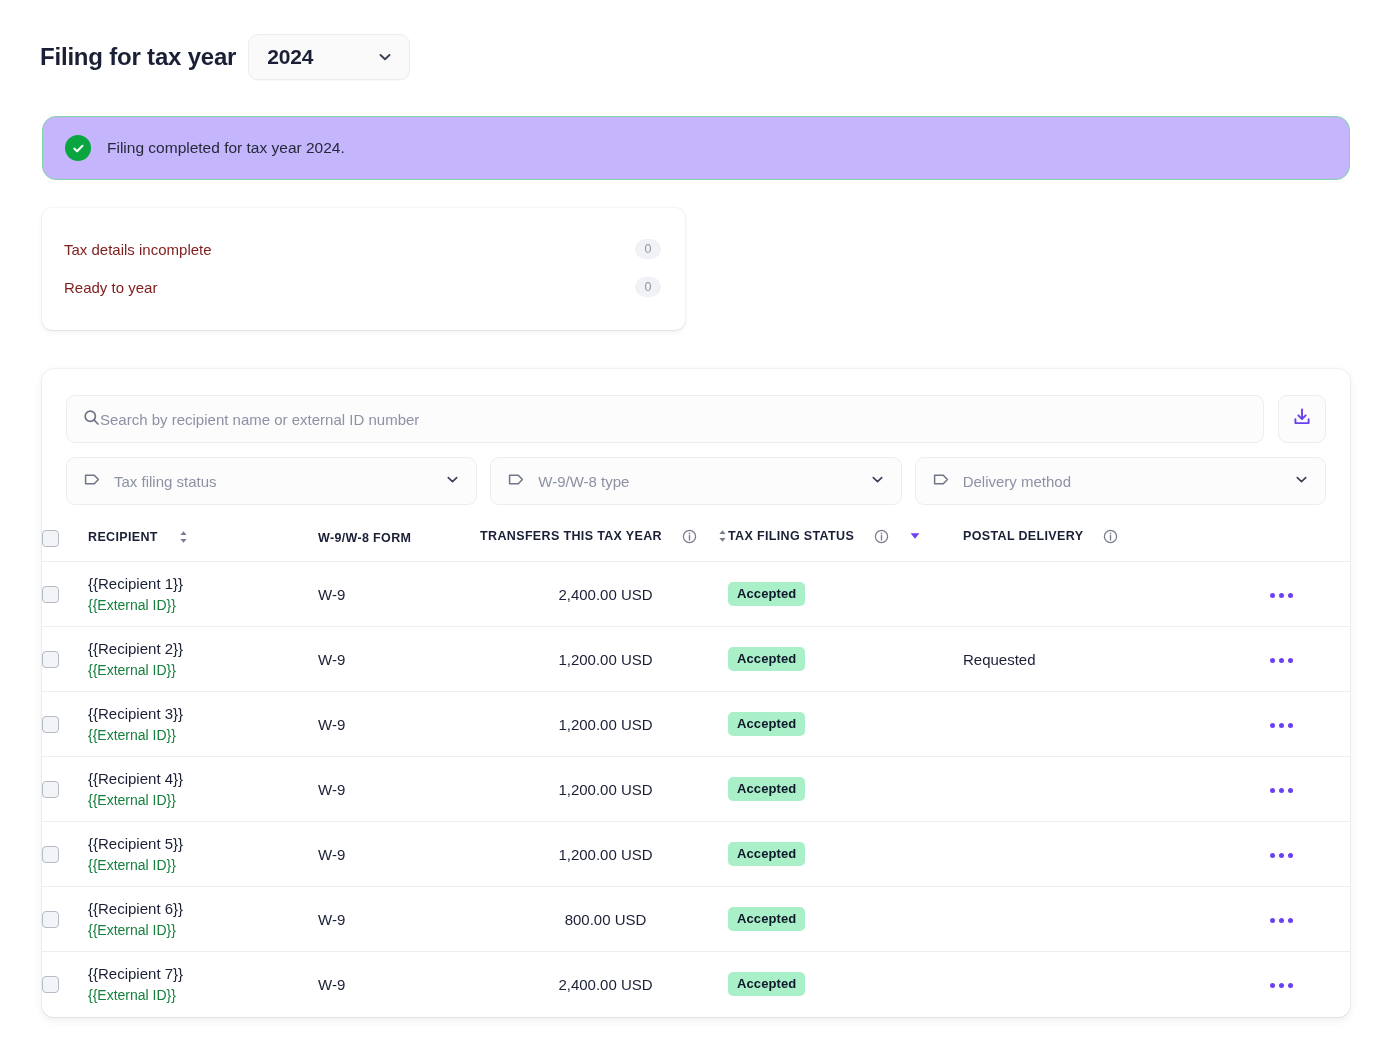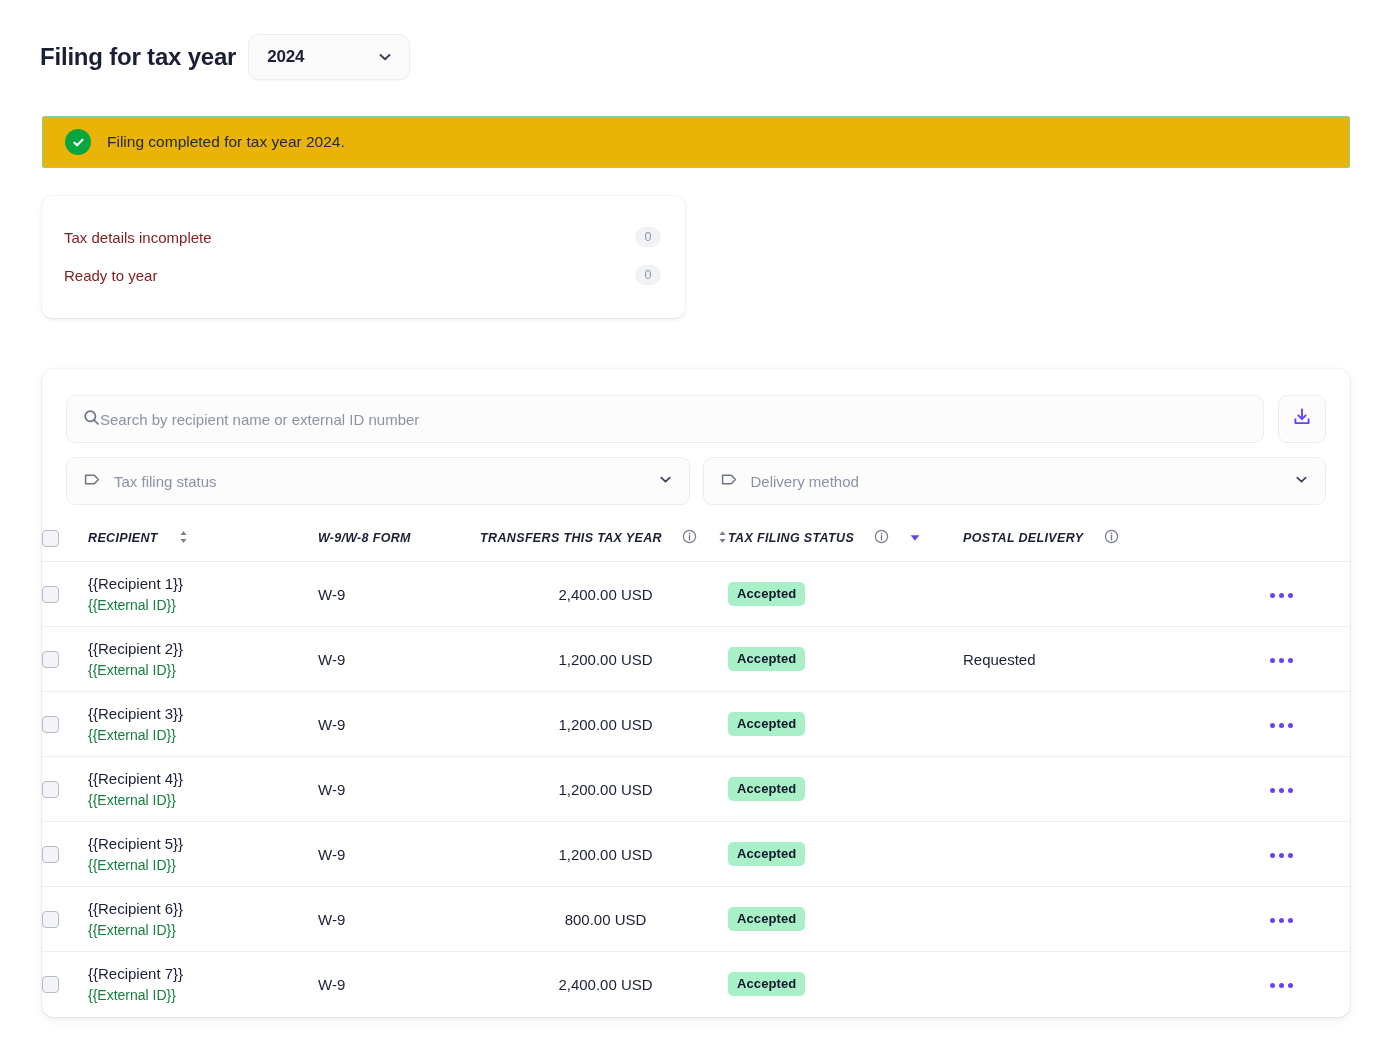--- a/index.html
+++ b/index.html
@@ -42,43 +42,43 @@
     width: 162px;
     height: 46px;
     padding: 0 16px 0 18px;
     background: #fafafa;
     border: 1px solid #ebedf0;
     border-radius: 10px;
     box-shadow: 0 1px 1px rgba(0,0,0,0.03);
     cursor: pointer;
   }
   .year-select-value {
-    font-size: 17px;
+    font-size: 21px;
     font-weight: 700;
     color: #1a1f36;
     letter-spacing: -0.2px;
   }
   .chev {
     width: 16px; height: 16px;
     display: block;
   }
   .chev svg { display: block; }
 
   
   .banner {
     position: relative;
     margin: 36px 42px 0 42px;
-    height: 52px;
+    height: 64px;
     display: flex;
     align-items: center;
     gap: 16px;
     padding: 0 22px;
-    background: #eab308;
+    background: #c4b5fd;
     border: 1px solid #7fd4a5;
-    border-radius: 2px;
+    border-radius: 14px;
   }
   .banner-icon {
     width: 26px; height: 26px;
     border-radius: 50%;
     background: #09a53f;
     display: flex;
     align-items: center;
     justify-content: center;
     flex: 0 0 auto;
   }
@@ -214,23 +214,21 @@
     color: #1a1f36;
     letter-spacing: 0.35px;
     text-transform: uppercase;
     padding: 6px 0 14px 0;
     text-align: left;
     vertical-align: middle;
     white-space: nowrap;
   }
   .th-inner {
     display: flex;
-    align-items: center;
     gap: 20px;
-    font-style: italic;
   }
   .th-inner.right { justify-content: flex-end; }
 
   col.c-check  { width: 46px; }
   col.c-recip  { width: 230px; }
   col.c-form   { width: 165px; }
   col.c-amount { width: 245px; }
   col.c-status { width: 235px; }
   col.c-postal { width: 250px; }
   col.c-menu   { width: auto; }
@@ -371,20 +369,33 @@
             </svg>
           </span>
           <span class="filter-label">Tax filing status</span>
           <span class="caret-icon">
             <svg width="15" height="15" viewBox="0 0 15 15" fill="none">
               <path d="M3.3 5.6L7.5 9.6L11.7 5.6" stroke="#3c4257" stroke-width="1.7" stroke-linecap="round" stroke-linejoin="round"></path>
             </svg>
           </span>
         </div>
 
+        <div class="filter">
+          <span class="filter-icon">
+            <svg width="19" height="19" viewBox="0 0 19 19" fill="none">
+              <path d="M2.6 5.2H11.3L15.4 9.5L11.3 13.8H2.6V5.2Z" stroke="#6f7585" stroke-width="1.5" stroke-linejoin="round"></path>
+            </svg>
+          </span>
+          <span class="filter-label">W-9/W-8 type</span>
+          <span class="caret-icon">
+            <svg width="15" height="15" viewBox="0 0 15 15" fill="none">
+              <path d="M3.3 5.6L7.5 9.6L11.7 5.6" stroke="#3c4257" stroke-width="1.7" stroke-linecap="round" stroke-linejoin="round"></path>
+            </svg>
+          </span>
+        </div>
 
         <div class="filter">
           <span class="filter-icon">
             <svg width="19" height="19" viewBox="0 0 19 19" fill="none">
               <path d="M2.6 5.2H11.3L15.4 9.5L11.3 13.8H2.6V5.2Z" stroke="#6f7585" stroke-width="1.5" stroke-linejoin="round"></path>
             </svg>
           </span>
           <span class="filter-label">Delivery method</span>
           <span class="caret-icon">
             <svg width="15" height="15" viewBox="0 0 15 15" fill="none">

